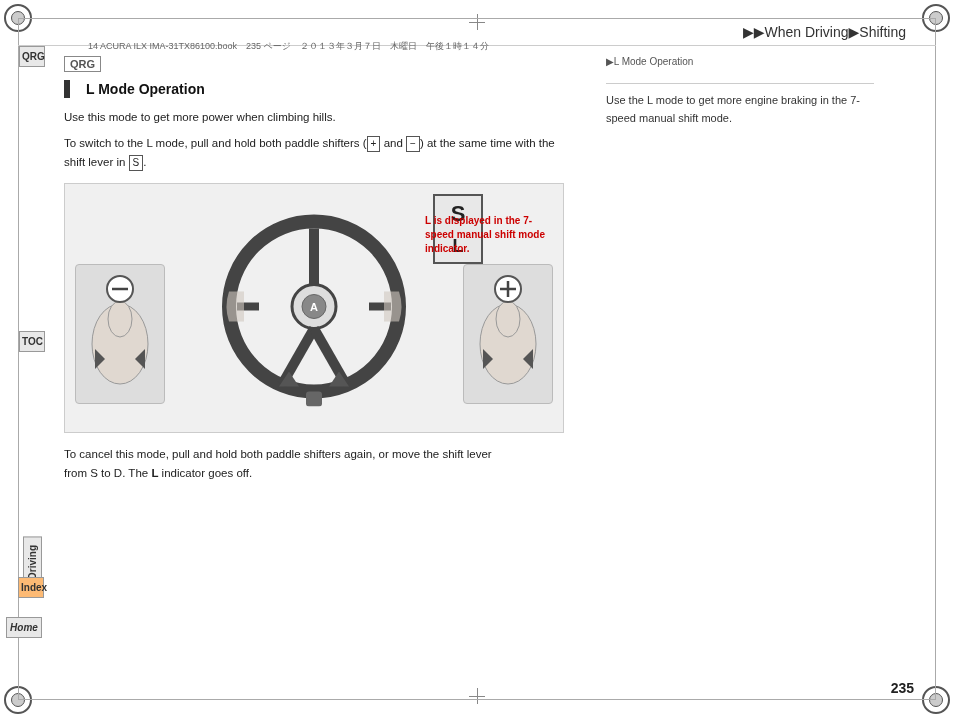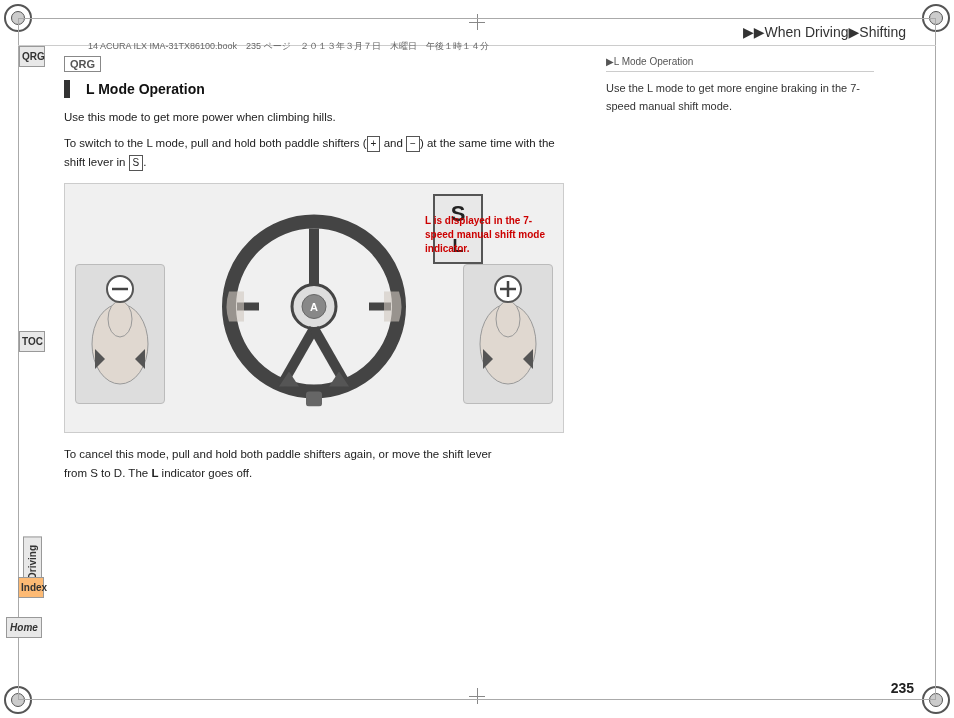--- a/index.html
+++ b/index.html
@@ -258,21 +258,21 @@
       top: 46px;
       left: 590px;
       width: 300px;
       padding: 10px 16px;
     }
 
     .right-panel-title {
       font-size: 10px;
       color: #555;
       margin-bottom: 8px;
-      padding-bottom: 4px;
+      padding-bottom: 16px;
       border-bottom: 1px solid #ccc;
     }
 
     .right-panel-body {
       font-size: 11px;
       line-height: 1.6;
       color: #333;
     }
 
     

